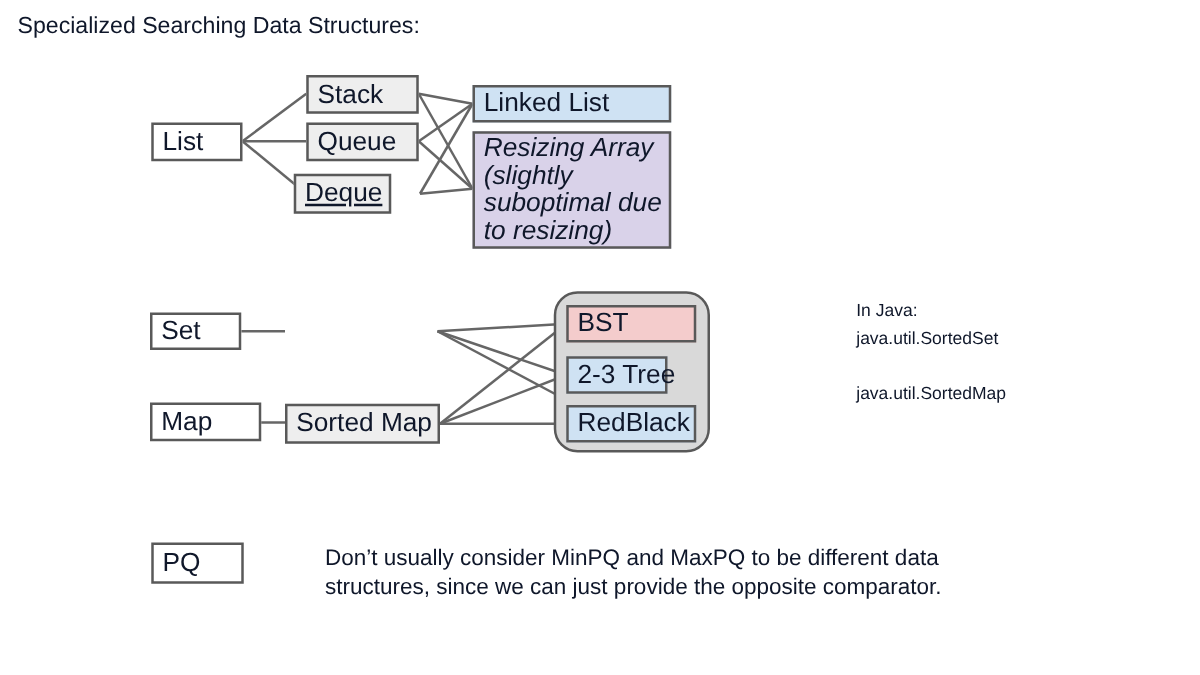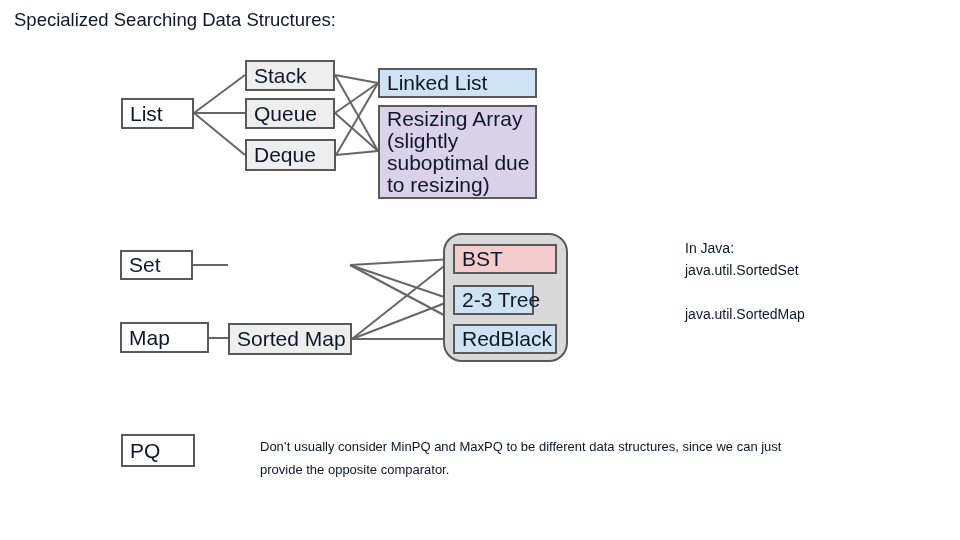--- a/index.html
+++ b/index.html
@@ -29,21 +29,21 @@
     align-items: center;
     padding-left: 7px;
     font-size: 21px;
     line-height: 22px;
     z-index: 1;
     white-space: nowrap;
   }
   .fill-white  { background: var(--white_fill, #ffffff); }
   .fill-gray   { background: var(--box_gray_fill, #eeeeee); }
   .fill-blue   { background: var(--blue_fill, #cfe2f3); }
-  .fill-purple { background: var(--purple_fill, #d9d2e9); }
+  .fill-purple { background: var(--purple_fill, #d9d2e9); font-style: italic; }
   .fill-pink   { background: var(--pink_fill, #f4cccc); }
   .wrap { white-space: normal; padding-right: 4px; }
   #impl-container {
     position: absolute;
     box-sizing: border-box;
     left: 443px; top: 233px;
     width: 125px; height: 129px;
     background: var(--container_fill, #d9d9d9);
     border: 2.5px solid var(--border, #595959);
     border-radius: 19px;
@@ -61,29 +61,29 @@
     left: 685px; top: 237px;
     font-size: 14px;
     line-height: 22px;
     white-space: pre-line;
     z-index: 1;
   }
   #pq-note {
     position: absolute;
     left: 260px; top: 435px;
     width: 522px;
-    font-size: 13px;
+    font-size: 18px;
     line-height: 23px;
     z-index: 1;
   }
   
   #node-list         { left:121px; top:98px;  width:73px;  height:31px; }
   #node-stack        { left:245px; top:60px;  width:90px;  height:31px; }
   #node-queue        { left:245px; top:98px;  width:90px;  height:31px; }
-  #node-deque        { left:245px; top:139px; width:91px;  height:32px; }
+  #node-deque        { left:235px; top:139px; width:78px;  height:32px;text-decoration:underline; }
   #node-linked-list  { left:378px; top:68px;  width:159px; height:30px; }
   #node-resizing-array { left:378px; top:105px; width:159px; height:94px; line-height:22px; }
   #node-set          { left:120px; top:250px; width:73px;  height:30px; }
   #node-sorted-set   { left:228px; top:249px; width:122px; height:32px; }
   #node-map          { left:120px; top:322px; width:89px;  height:31px; }
   #node-sorted-map   { left:228px; top:323px; width:124px; height:32px; }
   #node-bst          { left:453px; top:244px; width:104px; height:30px; z-index:2; }
   #node-23tree       { left:453px; top:285px; width:81px; height:30px; z-index:2; }
   #node-redblack     { left:453px; top:324px; width:104px; height:30px; z-index:2; }
   #node-pq           { left:121px; top:434px; width:74px;  height:33px; }

